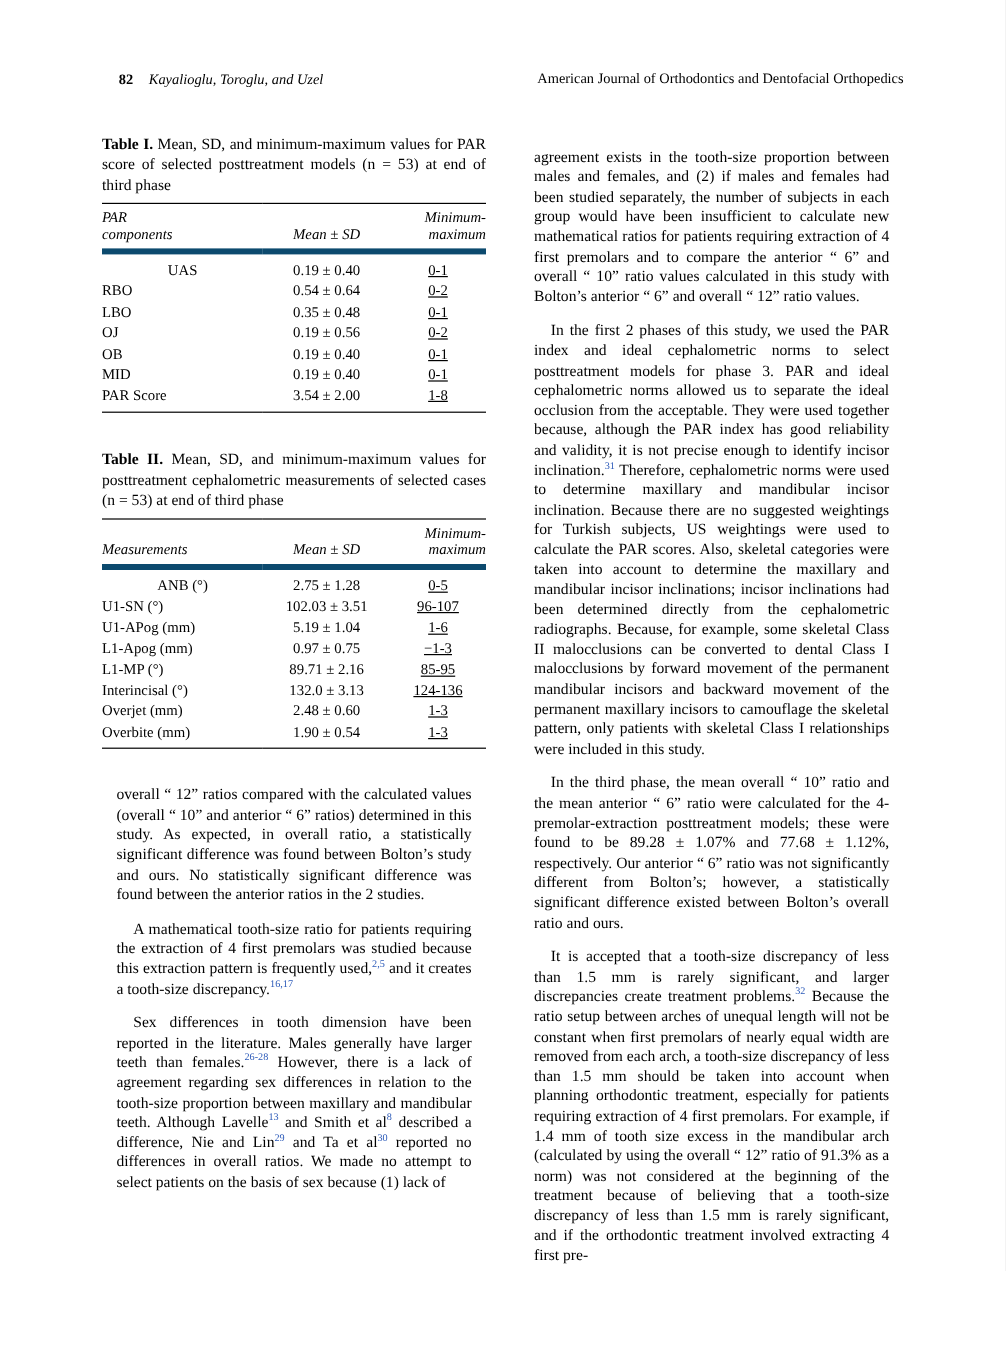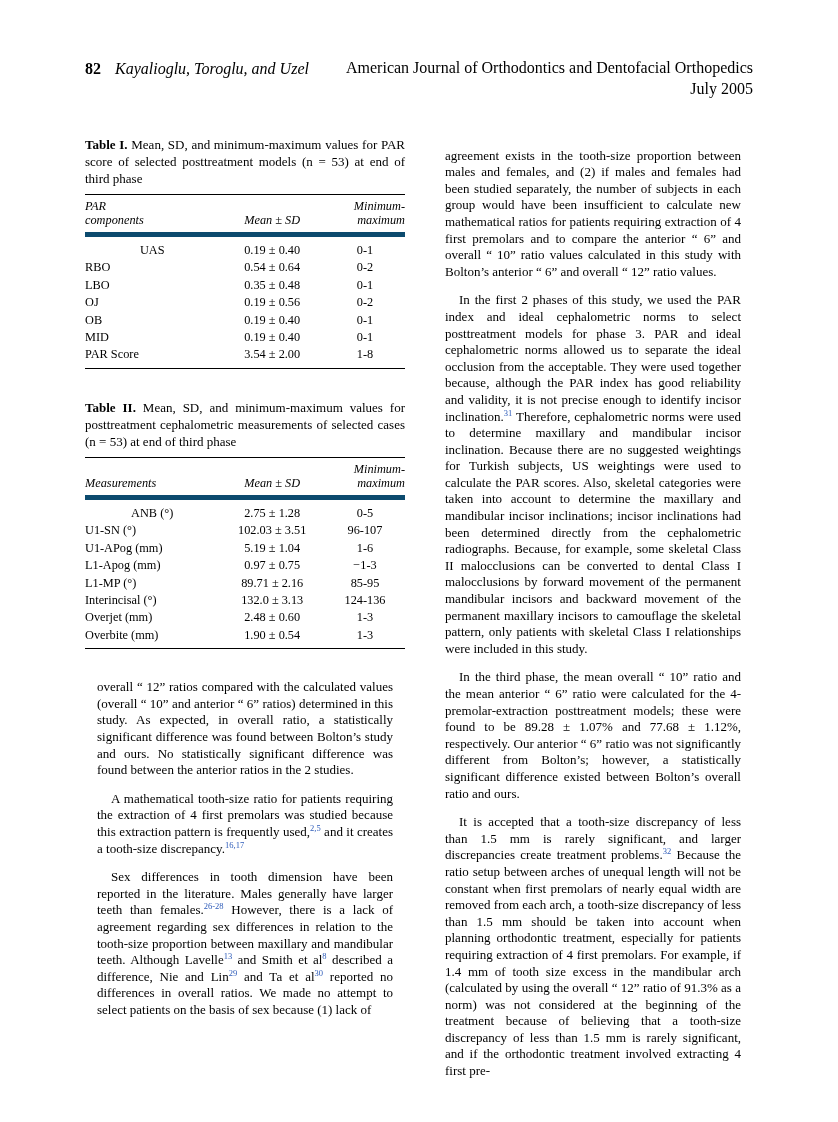--- a/index.html
+++ b/index.html
@@ -5,21 +5,21 @@
   html, body { margin: 0; padding: 0; background: #e8e8e8; }
   .page {
     width: 838px; height: 1122px; box-sizing: border-box;
     margin: 0 auto; background: #ffffff; color: #000;
     padding: 58px 85px 40px 85px; overflow: hidden;
     font-family: "Liberation Serif", "DejaVu Serif", serif;
     position: relative;
   }
   .page-header {
     display: flex; justify-content: space-between; align-items: flex-start;
-    font-size: 16px; margin-bottom: 36px; line-height: 1.3;
+    font-size: 12px; margin-bottom: 36px; line-height: 1.3; margin-left: 14px;
   }
   .header-left { white-space: nowrap; padding-top: 1px; }
   .page-num { font-weight: bold; margin-right: 10px; }
   .authors { font-style: italic; }
   .header-right { text-align: right; }
   .columns { display: flex; gap: 28px; }
   .col { width: 320px; text-align: justify; font-size: 13px; line-height: 16.6px; hyphens: auto; }
   .caption { margin: 0 0 7px 0; font-size: 13px; line-height: 17px; }
   .cap-label { font-weight: bold; }
   .data-table {
@@ -28,21 +28,21 @@
     font-size: 12.3px; margin-bottom: 30px;
   }
   .data-table th {
     font-style: italic; font-weight: normal; text-align: left;
     border-bottom: 5px solid #0c4a6e; padding: 4px 0 5px 0;
     white-space: pre-line; vertical-align: bottom; line-height: 1.15;
   }
   .data-table td { padding: 0.5px 0; line-height: 16.4px; }
   .data-table .c0 { text-align: left;  width: 42%; }
   .data-table .c1 { text-align: center; width: 33%; }
-  .data-table td.c2 { text-align: center; width: 25%; }
+  .data-table td.c2 { text-align: center; width: 25%; text-decoration: underline; }
   .data-table th.c2 { text-align: right; width: 25%; }
   .data-table tbody tr:first-child td { padding-top: 5px; text-align: center; }
   .data-table tbody tr:last-child td { padding-bottom: 5px; }
   .section-heading {
     font-family: "Liberation Sans", "DejaVu Sans", sans-serif;
     font-size: 12.5px; font-weight: bold; letter-spacing: 0.2px;
     margin: 15px 0 6px 0; text-align: left;
   }
   .body-p { margin: 12px; }
   .body-p.indent { text-indent: 14px; }
@@ -53,21 +53,20 @@
 
 <div class="page">
 
   <header class="page-header">
     <div class="header-left">
       <span class="page-num">82</span>
       <span class="authors">Kayalioglu, Toroglu, and Uzel</span>
     </div>
     <div class="header-right">
       <div>American Journal of Orthodontics and Dentofacial Orthopedics</div>
-      <div>July 2005</div>
     </div>
   </header>
 
   <div class="columns">
 
     <div class="col">
       <p class="caption"><span class="cap-label">Table I.</span><span> Mean, SD, and minimum-maximum values for PAR score of selected posttreatment models (n = 53) at end of third phase</span></p>
       <table class="data-table" data-table="table1">
           <thead>
             <tr>

